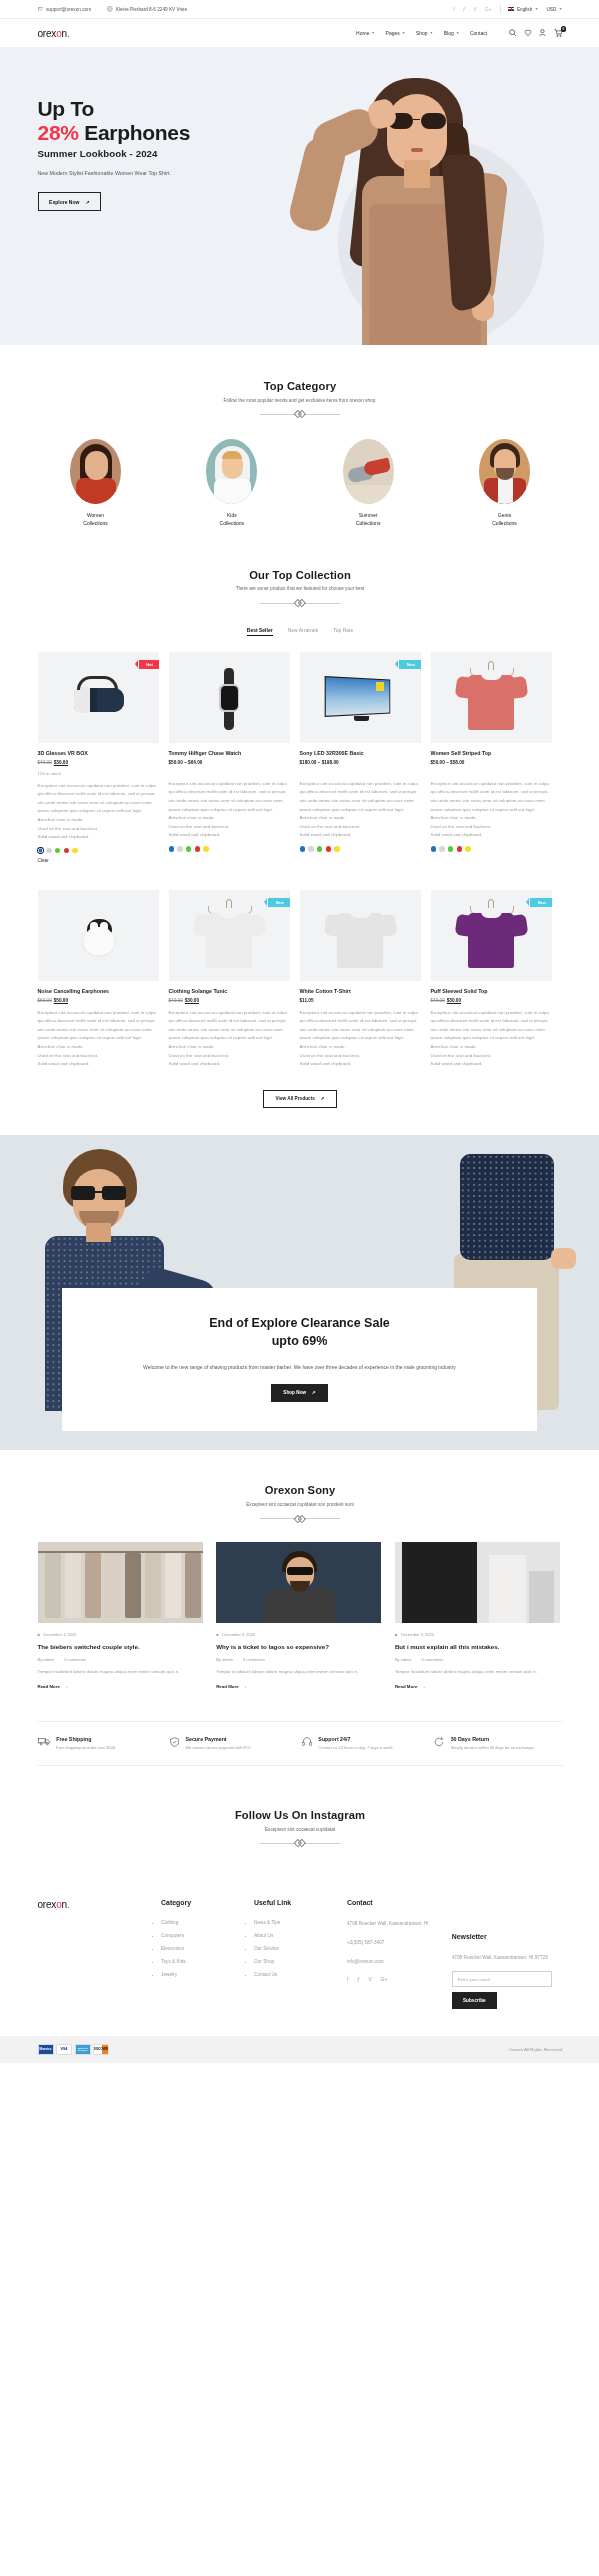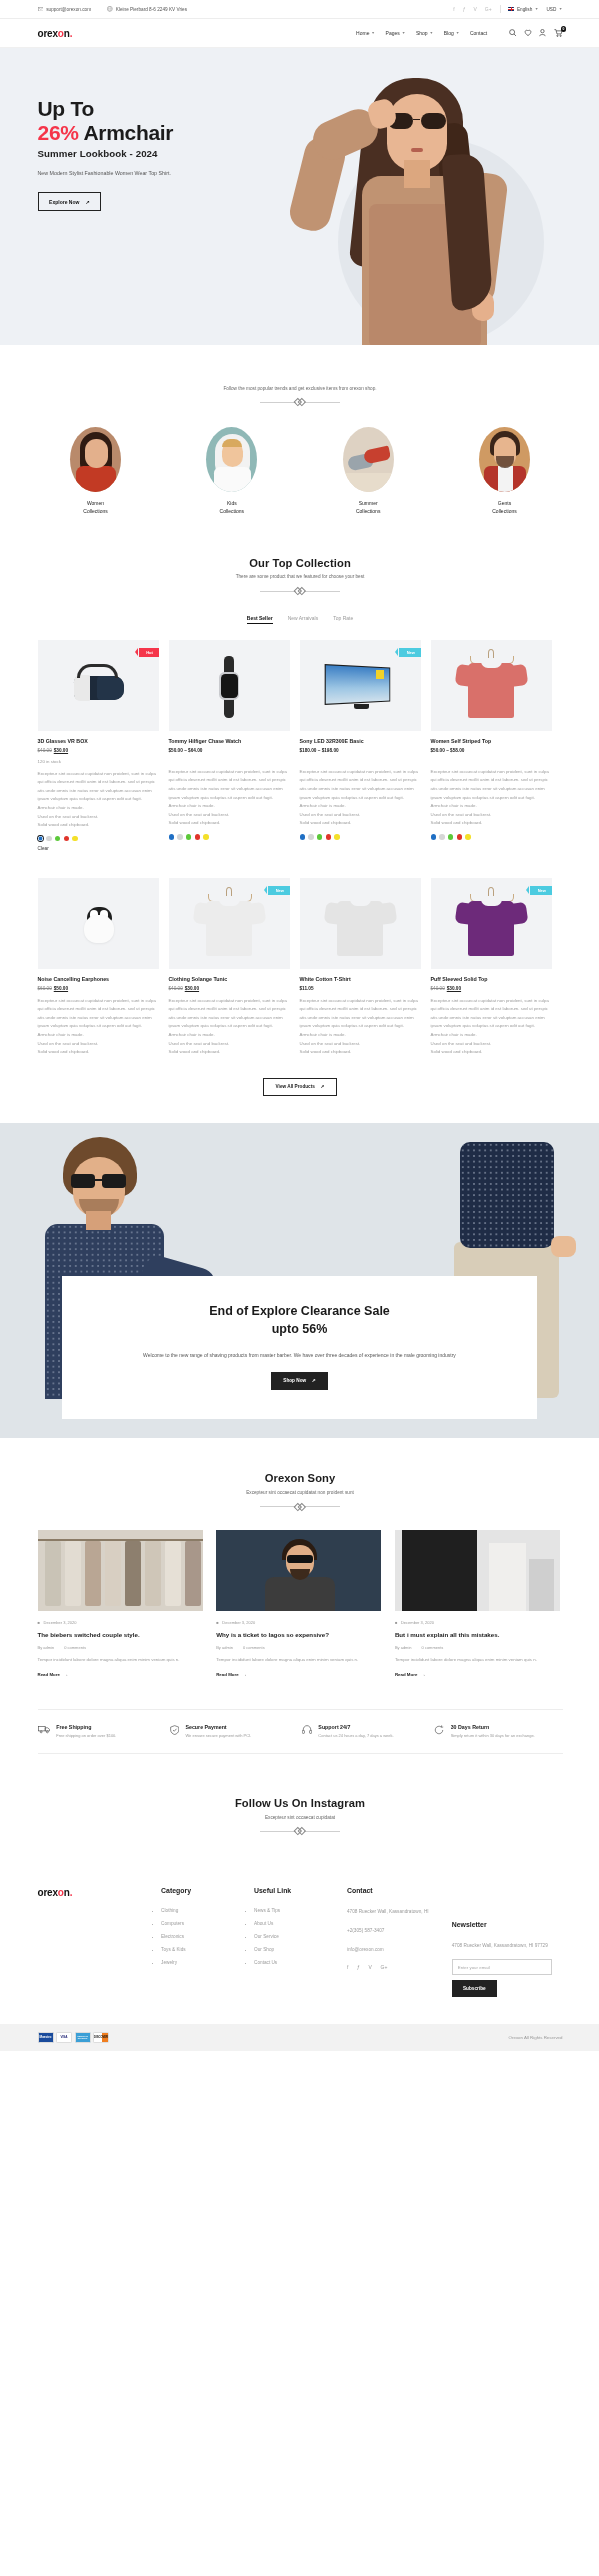--- a/index.html
+++ b/index.html
@@ -31,21 +31,21 @@
   .flagicon i{position:absolute;left:2.9px;top:0;width:0.5px;height:4.4px;background:#d8232a;z-index:2;}
   .flagicon u{position:absolute;left:0;top:1.9px;width:6.2px;height:0.5px;background:#d8232a;z-index:2;}
   .caret { font-size:3.7px; color:#888; }
 
   
   .nav {
     height:29px; display:flex; align-items:center; border-bottom:0.6px solid #f0f0f0;
     background:#fff;
   }
   .nav .inner { width:525px; margin:0 auto; display:flex; align-items:center; }
-  .logo { font-size:10px; font-weight:700; letter-spacing:-0.2px; color:#111; }
+  .logo { font-size:10px; font-weight:400; letter-spacing:-0.2px; color:#111; }
   .logo .r { color:#f5354a; }
   .menu { margin-left:auto; display:flex; align-items:center; gap:10.6px; }
   .menu .mi { font-size:5px; color:#333; display:flex; align-items:center; gap:1.9px; white-space:nowrap;}
   .navicons { display:flex; align-items:center; gap:7.5px; margin-left:11.2px; }
   .navicons svg { display:block; }
   .cartwrap { position:relative; }
   .badge {
     position:absolute; top:-3.1px; right:-3.7px; background:#111; color:#fff;
     font-size:3.4px; width:5.6px; height:5.6px; border-radius:50%;
     display:flex; align-items:center; justify-content:center; font-weight:700;
@@ -395,35 +395,36 @@
         <div class="m-neck"></div>
         <div class="m-hairlong"></div>
         <div class="m-armL2"></div>
           <div class="m-armL"></div>
           <div class="m-handL"></div>
       </div>
     </div>
     <div class="hero-text">
       <h1>
         <span>Up To</span><br>
-        <span class="red">26%</span>
-        <span>Armchair</span>
+        <span class="red">28%</span>
+        <span>Earphones</span>
       </h1>
       <h2>Summer Lookbook - 2024</h2>
       <p>New Modern Stylist Fashionable Women Wear Top Shirt.</p>
       <a class="btn-outline">
         <span>Explore Now</span>
         <span>↗</span>
       </a>
     </div>
   </div>
 </div>
 
 <div class="wrap" style="padding-top:35px;">
   <div class="sec-head">
+    <h3>Top Category</h3>
     <p>Follow the most popular trends and get exclusive items from orexon shop.</p>
     <div class="divider">
         <span class="ln"></span>
         <span class="dm"></span>
         <span class="dm"></span>
         <span class="ln"></span>
       </div>
   </div>
   <div class="cats">
     <a class="cat">
@@ -696,21 +697,21 @@
   </div>
   <div class="cl-woman">
     <div class="cw-skirt"></div>
       <div class="cw-top"></div>
       <div class="cw-topd"></div>
       <div class="cw-hand"></div>
   </div>
   <div class="cl-card">
     <h2>
       <span>End of Explore Clearance Sale</span><br>
-      <span>upto 56%</span>
+      <span>upto 69%</span>
     </h2>
     <p>Welcome to the new range of shaving products from master barber. We have over three decades of experience in the male grooming industry</p>
     <a class="btn-dark">
       <span>Shop Now</span>
       <span>↗</span>
     </a>
   </div>
 </div>
 
 <div class="wrap news">

